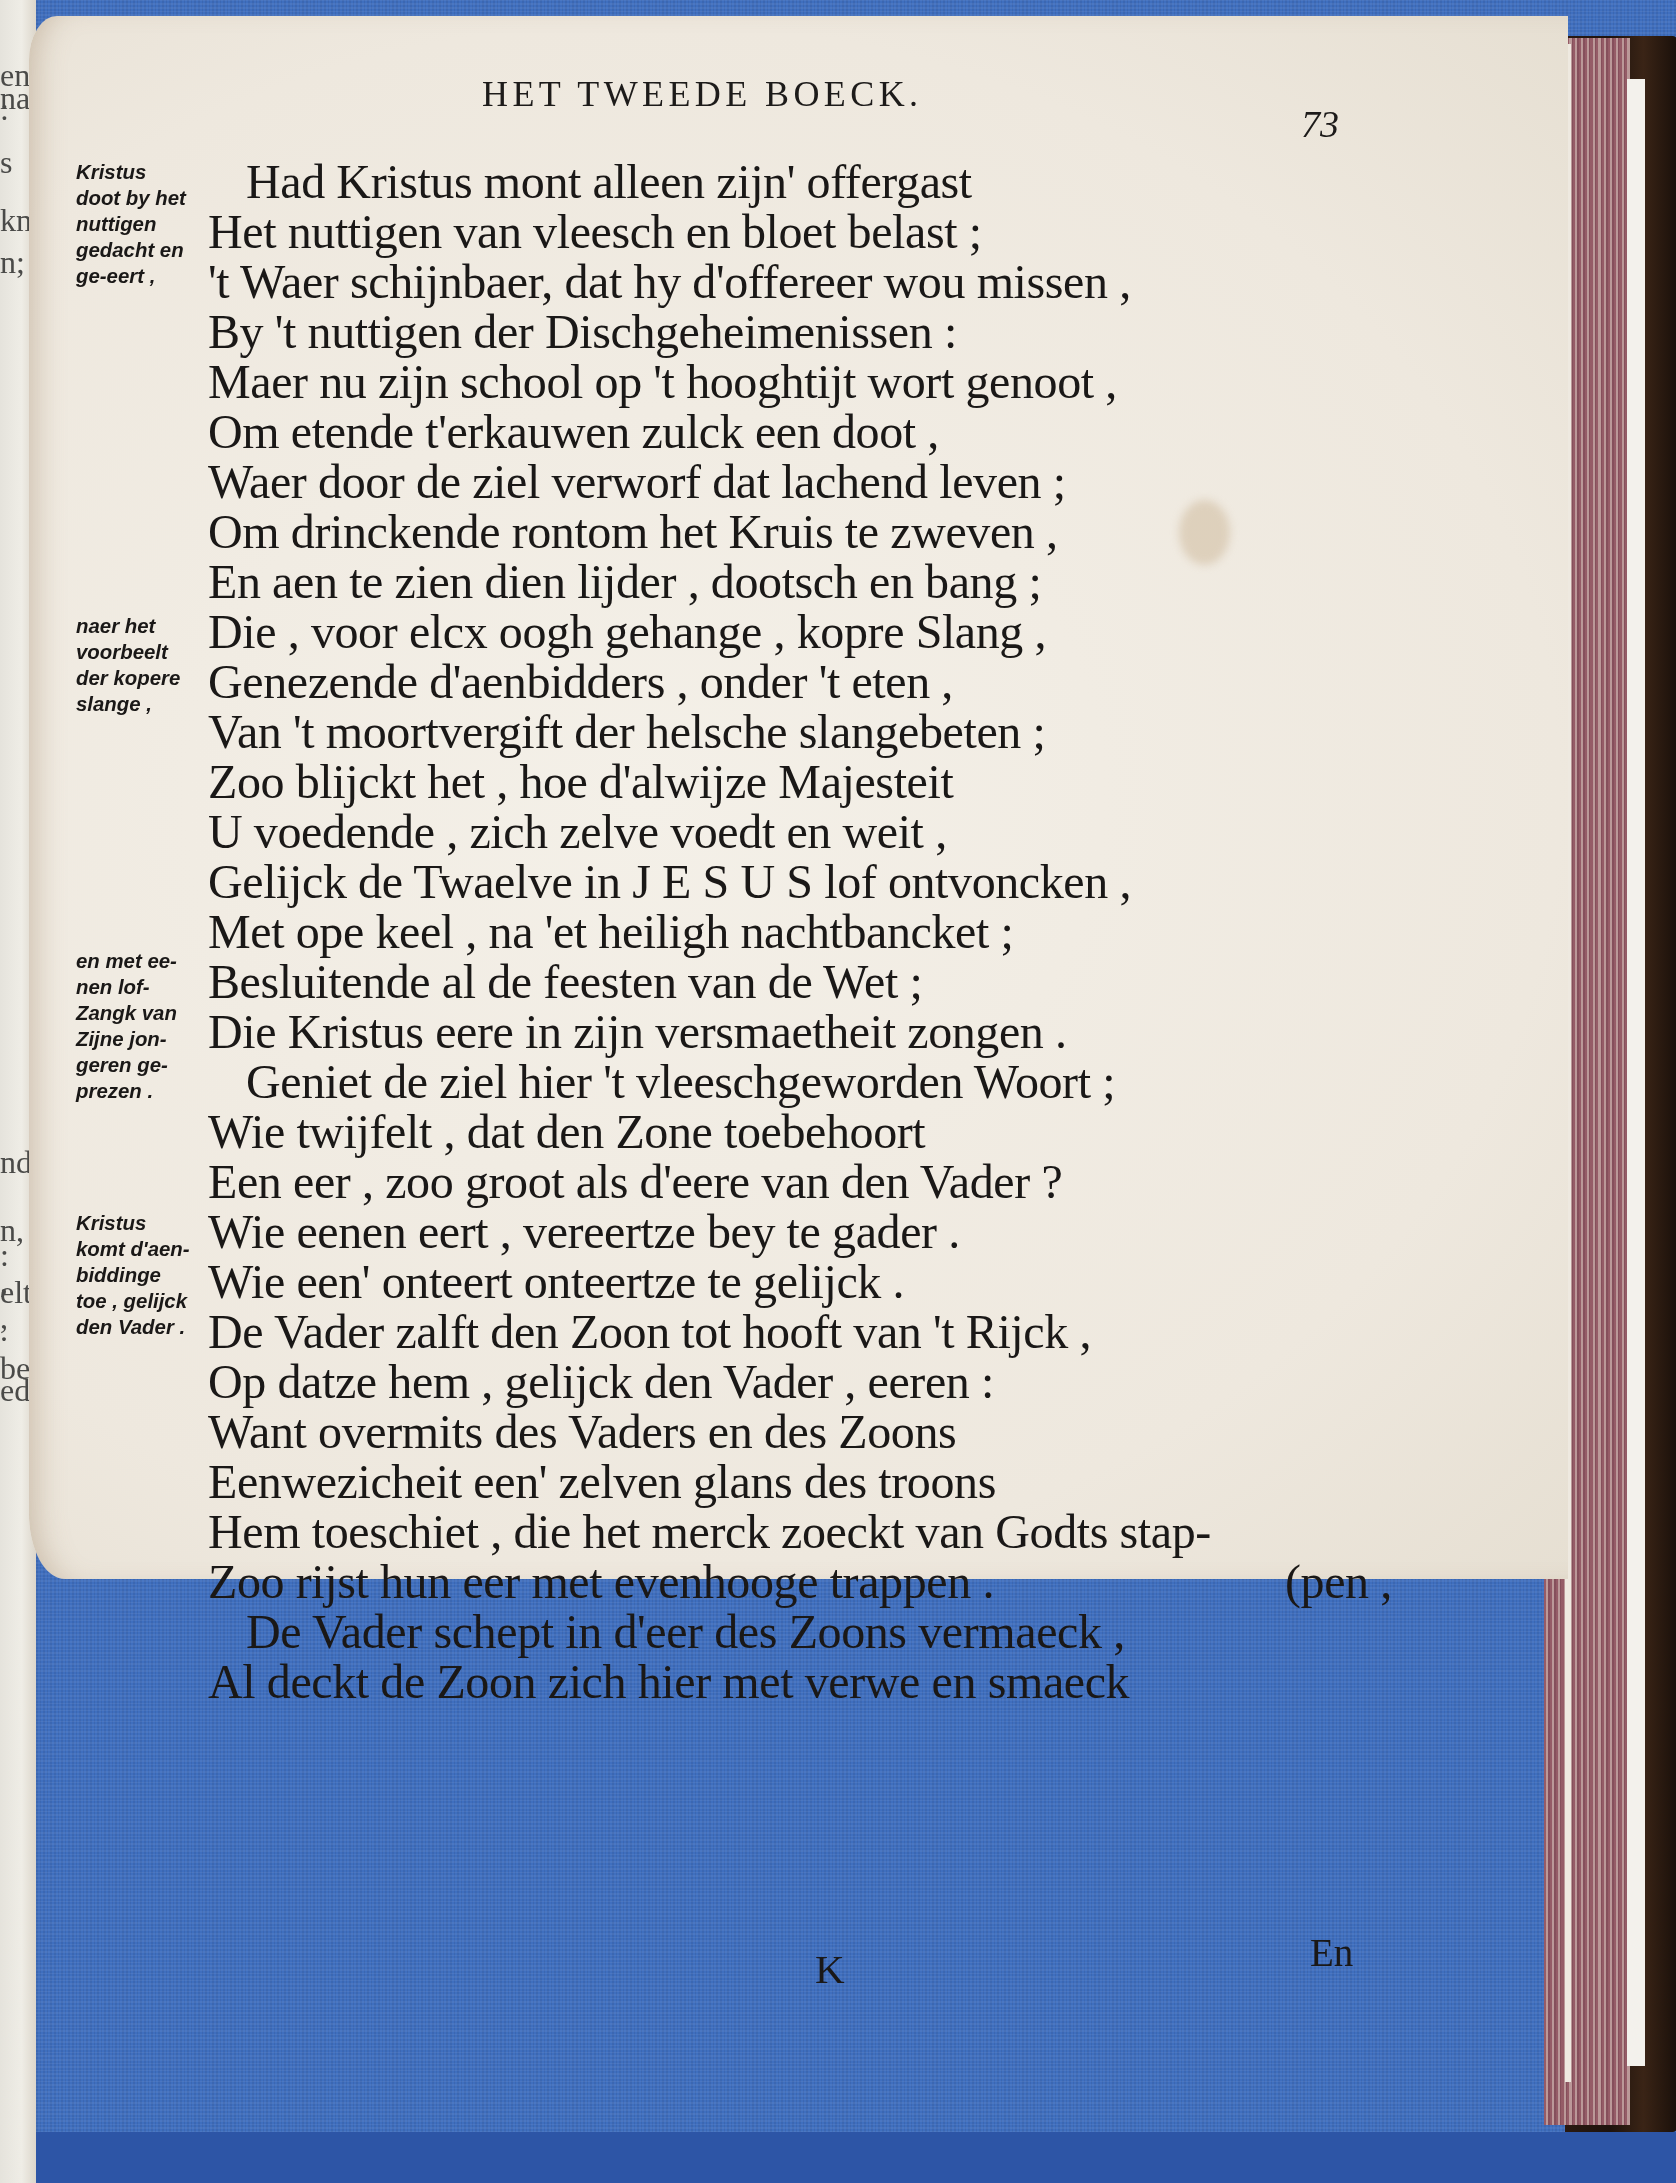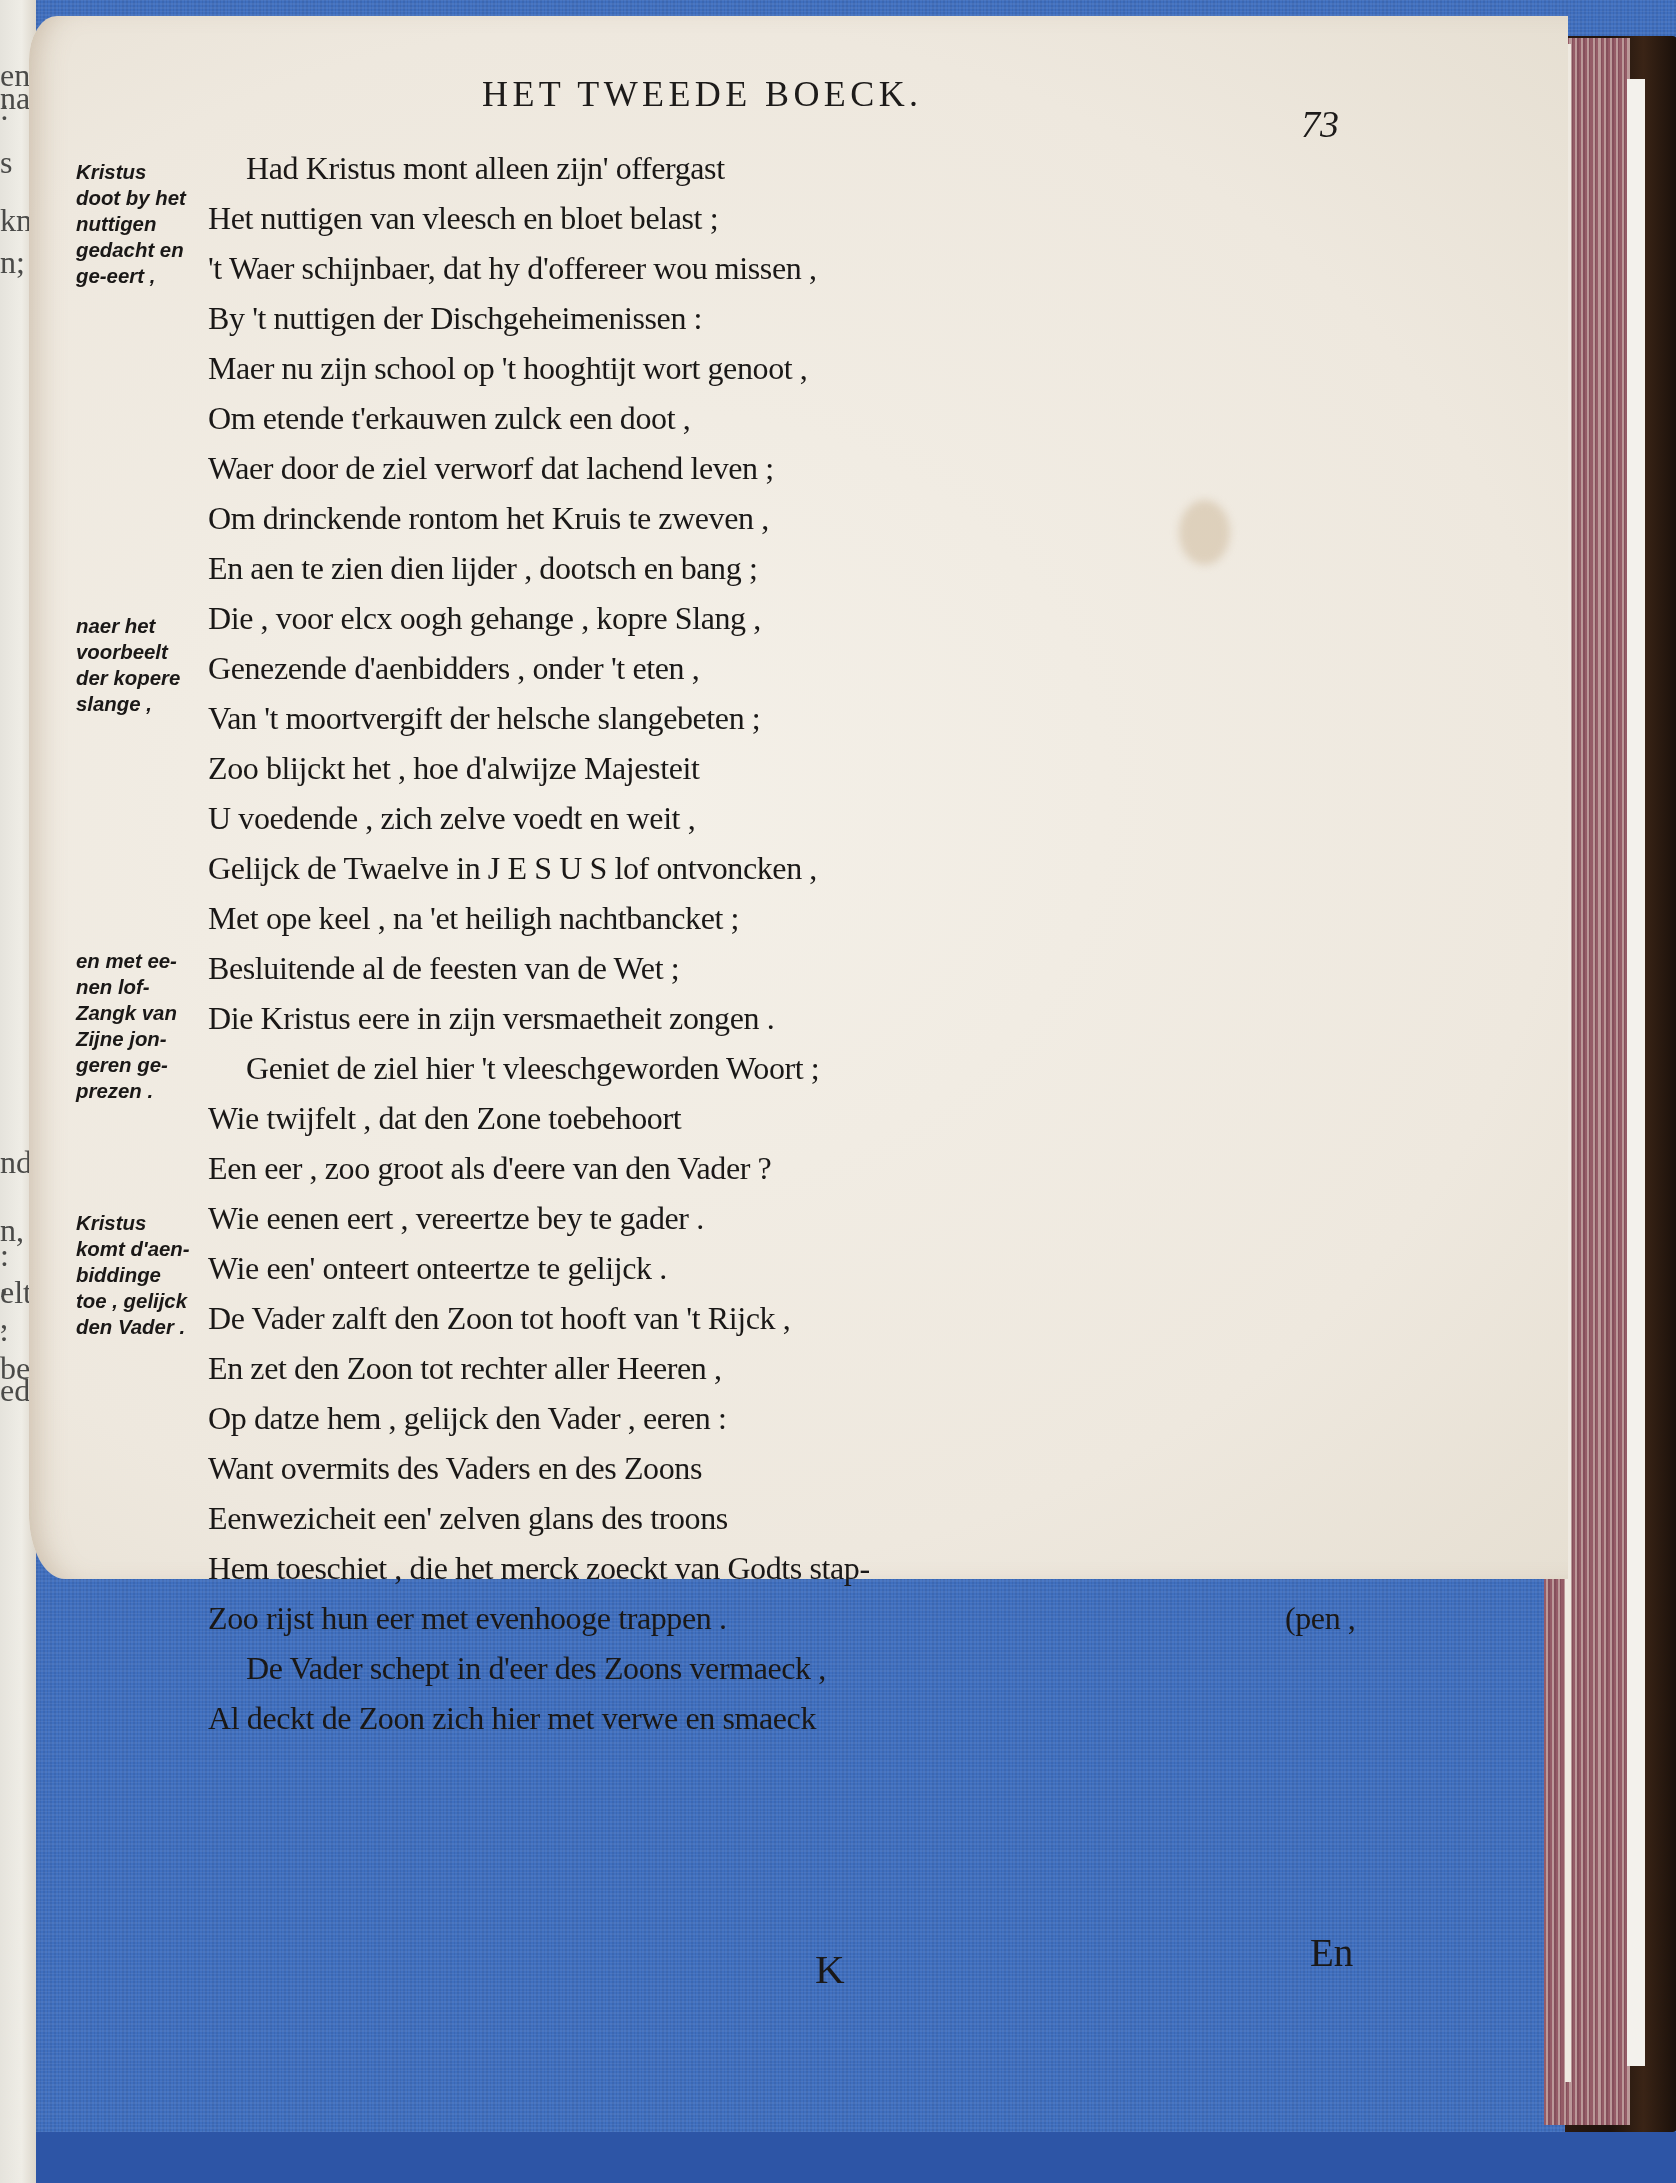--- a/index.html
+++ b/index.html
@@ -55,22 +55,22 @@
   }
   .page-inner { position:absolute; left:0; top:0; width:100%; height:100%; }
   .running-head {
     position:absolute; left:453px; top:57px;
     font-size:36px; letter-spacing:4.4px; color:#1d1b1a;
   }
   .page-number {
     position:absolute; left:1272px; top:86px; font-size:38px; font-style:italic; color:#1d1b1a;
   }
   .verse {
-    position:absolute; left:179px; top:127px; width:1237px;
-    font-size:32px; line-height:50px; color:#1a1817;
+    position:absolute; left:179px; top:141px; width:1237px;
+    font-size:48px; line-height:50px; color:#1a1817;
     letter-spacing:-0.4px;
   }
   .verse .line { white-space:nowrap; display:block; height:50px; }
   .verse .line.indent { padding-left:38px; }
   .verse .line .trail { position:absolute; left:1077px; }
   .margin-note {
     position:absolute; left:47px; width:138px;
     font-family:Liberation Sans, sans-serif;
     font-style:italic; font-weight:bold; font-size:20.4px; line-height:26px; color:#1a1817;
   }
@@ -167,21 +167,20 @@
         <span class="line" style="position: relative;"><span>Gelijck de Twaelve in J E S U S lof ontvoncken ,</span></span>
         <span class="line" style="position: relative;"><span>Met ope keel , na 'et heiligh nachtbancket ;</span></span>
         <span class="line" style="position: relative;"><span>Besluitende al de feesten van de Wet ;</span></span>
         <span class="line" style="position: relative;"><span>Die Kristus eere in zijn versmaetheit zongen .</span></span>
         <span class="line indent" style="position: relative;"><span>Geniet de ziel hier 't vleeschgeworden Woort ;</span></span>
         <span class="line" style="position: relative;"><span>Wie twijfelt , dat den Zone toebehoort</span></span>
         <span class="line" style="position: relative;"><span>Een eer , zoo groot als d'eere van den Vader ?</span></span>
         <span class="line" style="position: relative;"><span>Wie eenen eert , vereertze bey te gader .</span></span>
         <span class="line" style="position: relative;"><span>Wie een' onteert onteertze te gelijck .</span></span>
         <span class="line" style="position: relative;"><span>De Vader zalft den Zoon tot hooft van 't Rijck ,</span></span>
-        <span class="line" style="position: relative;"><span>En zet den Zoon tot rechter aller Heeren ,</span></span>
         <span class="line" style="position: relative;"><span>Op datze hem , gelijck den Vader , eeren :</span></span>
         <span class="line" style="position: relative;"><span>Want overmits des Vaders en des Zoons</span></span>
         <span class="line" style="position: relative;"><span>Eenwezicheit een' zelven glans des troons</span></span>
         <span class="line" style="position: relative;"><span>Hem toeschiet , die het merck zoeckt van Godts stap-</span></span>
         <span class="line" style="position: relative;"><span>Zoo rijst hun eer met evenhooge trappen .</span><span class="trail">(pen ,</span></span>
         <span class="line indent" style="position: relative;"><span>De Vader schept in d'eer des Zoons vermaeck ,</span></span>
         <span class="line" style="position: relative;"><span>Al deckt de Zoon zich hier met verwe en smaeck</span></span>
       </div>
 
     <div class="signature">K</div>

